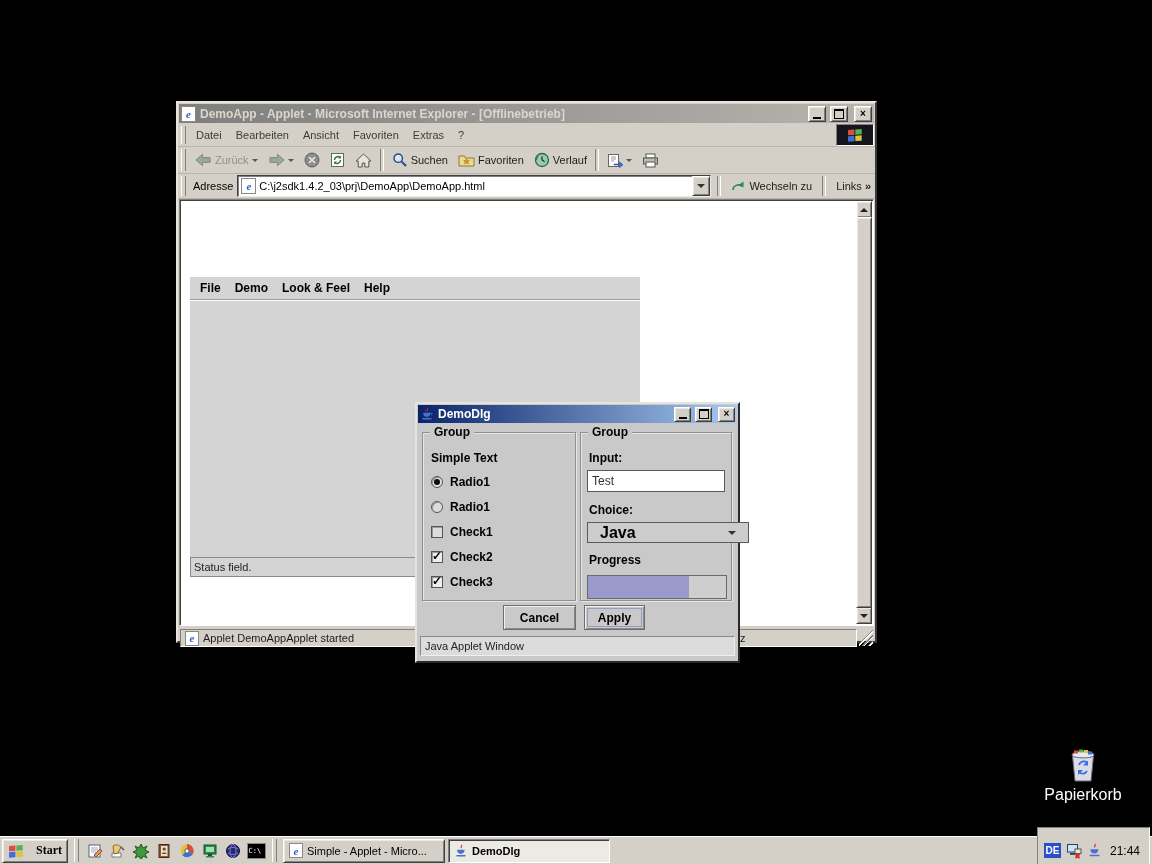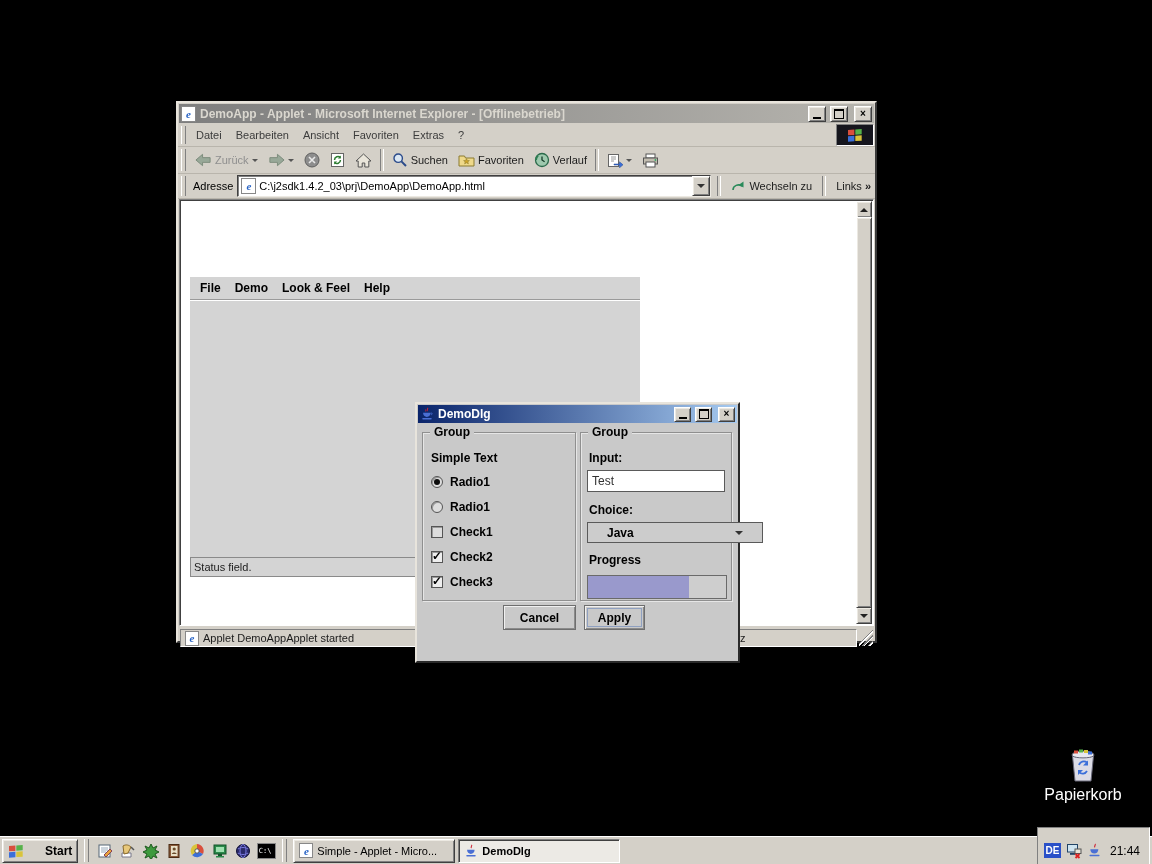--- a/index.html
+++ b/index.html
@@ -84,35 +84,35 @@
   .m-radio{width:10px;height:10px;border-radius:50%;background:#ddd;border:1px solid #555;
       box-shadow:inset 1px 1px 0 #9a9a9a;position:relative;flex:none;}
   .m-radio.on::after{content:"";position:absolute;left:2px;top:2px;width:6px;height:6px;border-radius:50%;background:#0c0c0c;}
   .m-check{width:10px;height:10px;background:#ddd;border:1px solid #555;
       box-shadow:inset 1px 1px 0 #9a9a9a;position:relative;flex:none;}
   .m-check.on{background:#eee;}
   .m-check.on::after{content:"\2713";position:absolute;left:0px;top:-3px;font-size:12px;font-weight:bold;color:#000;}
   .m-input{position:absolute;left:6px;width:132px;height:20px;background:#fff;border:1px solid #5a5a5a;
       display:flex;align-items:center;padding-left:4px;font-size:12px;color:#333;}
   .m-combo{position:absolute;left:6px;width:136px;height:19px;background:#ccc;border:1px solid #5a5a5a;
-      display:flex;align-items:center;padding:0 19px;font-weight:bold;font-size:12px;}
+      display:flex;align-items:center;padding:0 12px;font-weight:bold;font-size:16px;}
   .m-combo .tri-down{margin-left:auto;}
   #progress{position:absolute;left:6px;top:142px;width:138px;height:22px;background:#cecece;border:1px solid #6a6a6a;}
   #progress-fill{height:100%;background:#9999cc;}
   .mbtn{position:absolute;top:181px;height:25px;background:#c9c9c9;border:1px solid #6e6e6e;
       box-shadow:inset 1px 1px 0 #f0f0f0, inset -1px -1px 0 #8a8a8a;
       display:flex;align-items:center;justify-content:center;font-weight:bold;font-size:12px;}
   .mbtn.focus{outline:1px solid #8fa0c0;outline-offset:-4px;}
   #dlg-status{position:absolute;left:3px;right:3px;top:212px;height:18px;background:#dcdcdc;
       border:1px solid;border-color:#8a8a8a #efefef #efefef #8a8a8a;
       display:flex;align-items:center;padding-left:4px;color:#222;}
   
   #taskbar{left:0;bottom:0;width:1152px;height:28px;background:#d4d0c8;border-top:1px solid #fff;
       display:flex;align-items:center;gap:3px;padding:0 2px;box-sizing:border-box;z-index:90;}
-  #start-btn{display:flex;align-items:center;gap:21px;height:22px;padding:0 5px;font-weight:bold;font-size:12px;}
+  #start-btn{display:flex;align-items:center;gap:12px;height:22px;padding:0 5px;font-weight:bold;font-size:12px;font-family:Liberation Serif, serif;}
   .qlicon{width:20px;height:20px;display:flex;align-items:center;justify-content:center;}
   .taskbtn{display:flex;align-items:center;gap:4px;height:22px;padding:0 5px;width:150px;font-size:11px;
       white-space:nowrap;overflow:hidden;}
   .taskbtn.active{background:#eceae5;border-color:#808080 #fff #fff #808080;
       box-shadow:inset 1px 1px 0 #404040;font-weight:bold;}
   #tray{margin-left:auto;height:22px;display:flex;align-items:center;gap:5px;padding:12px 6px;}
   #lang-de{width:17px;height:15px;background:#2a50c8;color:#fff;font-weight:bold;font-size:10px;
       display:flex;align-items:center;justify-content:center;}
   #clock{font-size:12px;padding:0 3px;}
   
@@ -370,20 +370,21 @@
           <span class="mlabel">Progress</span>
         </div>
       <div id="progress">
         <div id="progress-fill" style="width: 73%; background: rgb(153, 153, 204);"></div>
       </div>
     </div>
 
     <button class="mbtn" style="left:86px;width:73px">Cancel</button>
     <button class="mbtn focus" style="left:167px;width:61px">Apply</button>
 
+    <div id="dlg-status">Java Applet Window</div>
   </div>
 </div>
 
 <div id="recycle" class="abs">
   <svg width="34" height="36" viewBox="0 0 34 36">
     <ellipse cx="17" cy="8" rx="11" ry="4" fill="#e8e8f0" stroke="#667"></ellipse>
     <rect x="8" y="3.5" width="4" height="3" fill="#d94f3d"></rect>
       <rect x="13" y="2.5" width="4" height="3" fill="#56b24a"></rect>
     <rect x="18" y="3" width="4" height="3" fill="#d9c43b"></rect>
       <rect x="22" y="4.5" width="4" height="3" fill="#3b6fd9"></rect>

